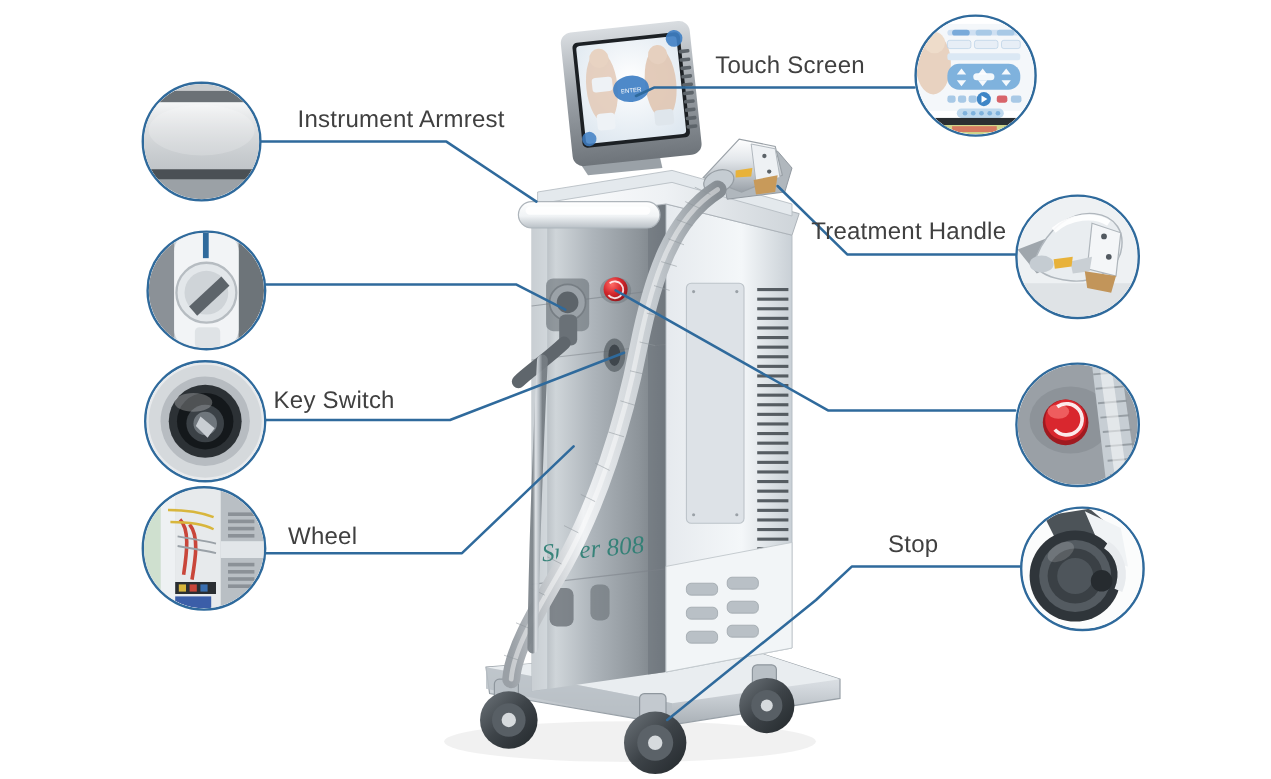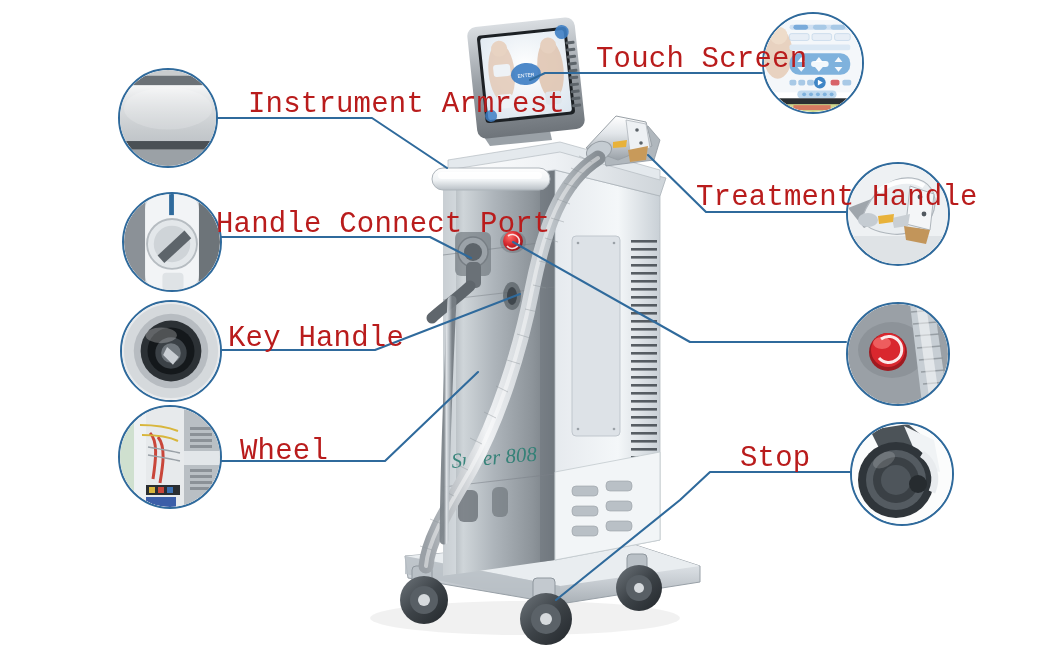--- a/index.html
+++ b/index.html
@@ -1,22 +1,22 @@
 <!DOCTYPE html>
 <html><head>
 <meta charset="utf-8">
 <style>
   html,body{margin:0;padding:0;background:#ffffff;}
   body{width:1059px;height:649px;overflow:hidden;position:relative;
        font-family:"Liberation Serif","DejaVu Serif",serif;}
   #stage{position:absolute;inset:0;width:1059px;height:649px;background:#fff;}
 
   
-  .label{position:absolute;color:#b91c1c;font-size:29px;letter-spacing:.2px;
-         white-space:nowrap;line-height:1;font-family:Liberation Mono, monospace;}
+  .label{position:absolute;color:#404040;font-size:20px;letter-spacing:.2px;
+         white-space:nowrap;line-height:1;font-family:Liberation Sans, sans-serif;}
 
   
   .inset{position:absolute;border-radius:50%;overflow:hidden;
          border:2px solid #2f6a9c;background:#e8ecef;
          box-shadow:0 0 0 2px #ffffff inset;}
   .inset .fill{position:absolute;inset:0;border-radius:50%;overflow:hidden;}
 
   
   #lines{position:absolute;left:0;top:0;width:1059px;height:649px;pointer-events:none;}
 
@@ -491,20 +491,19 @@
         <circle cx="44" cy="56" r="23" fill="#3a4045"></circle>
         <circle cx="44" cy="56" r="15" fill="#4e555b"></circle>
         <circle cx="66" cy="60" r="9" fill="#262b2f"></circle>
         <path d="M70,30 C82,38 86,54 80,68" fill="none" stroke="#e8ebee" stroke-width="7"></path>
         <ellipse cx="32" cy="36" rx="12" ry="7" fill="#ffffff" opacity="0.16" transform="rotate(-30 32 36)"></ellipse>
       </svg>
     </div>
   </div>
 
   <div class="label" style="left:216px;top:90px;margin-left:32px;">Instrument Armrest</div>
-  <div class="label" style="left:216px;top:210px;">Handle Connect Port</div>
-  <div class="label" style="left:228px;top:324px;">Key Handle</div>
+  <div class="label" style="left:228px;top:324px;">Key Switch</div>
   <div class="label" style="left:240px;top:437px;">Wheel</div>
   <div class="label" style="left:596px;top:45px;">Touch Screen</div>
-  <div class="label" style="left:696px;top:183px;text-align:center;">Treatment Handle</div>
+  <div class="label" style="left:676px;top:183px;text-align:center;">Treatment Handle</div>
   <div class="label" style="left:740px;top:444px;">Stop</div>
 
 </div>
 
 </body></html>

